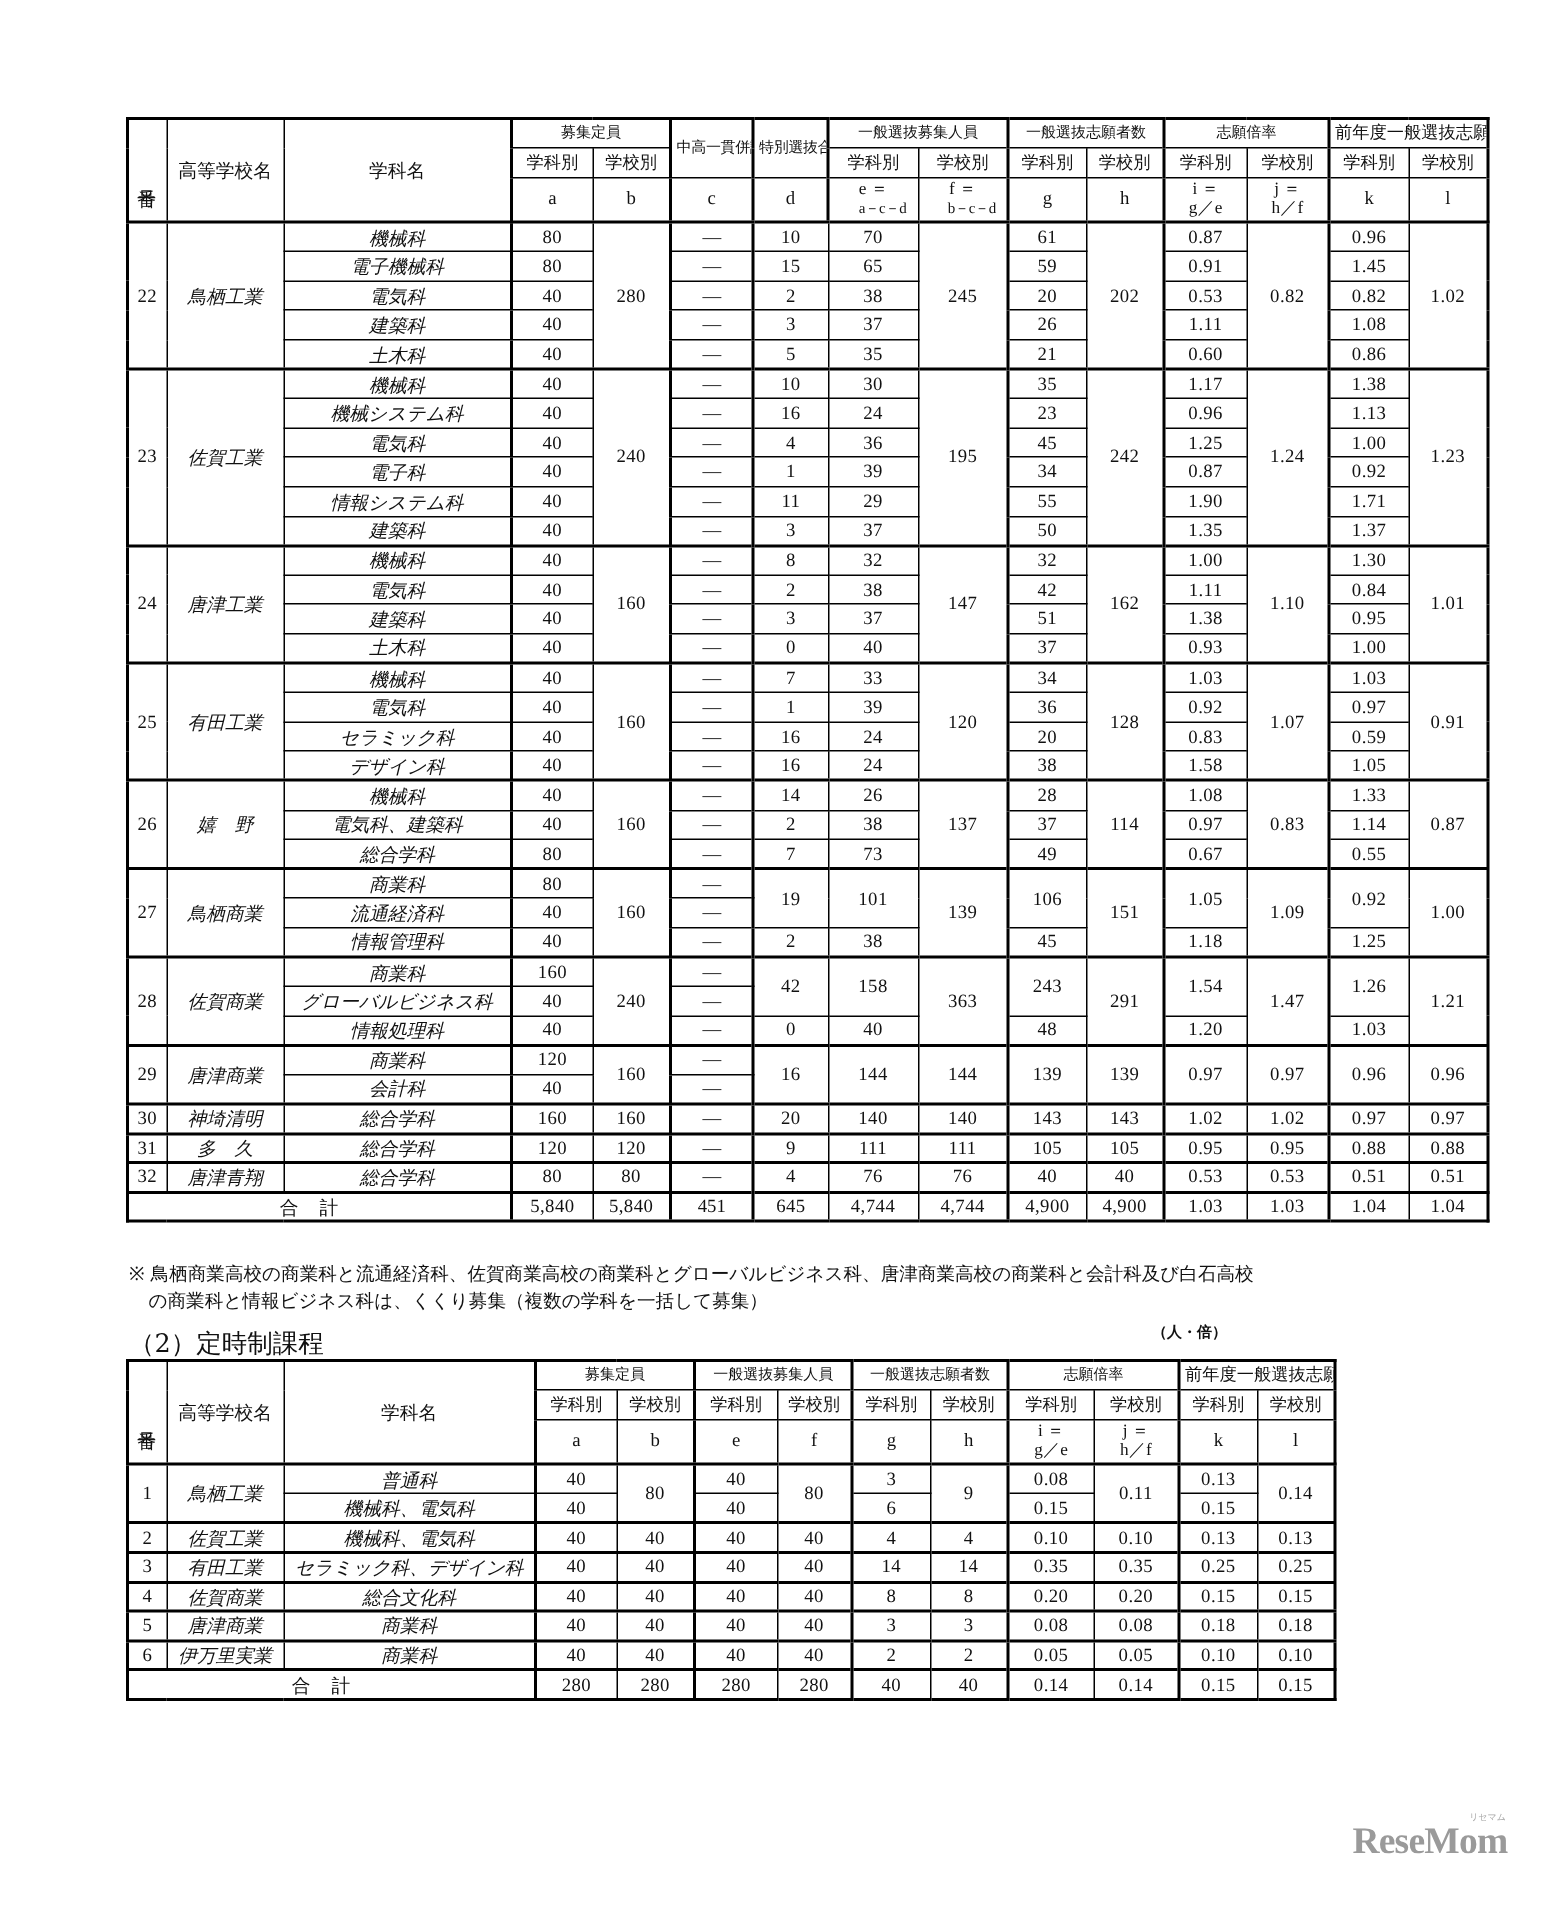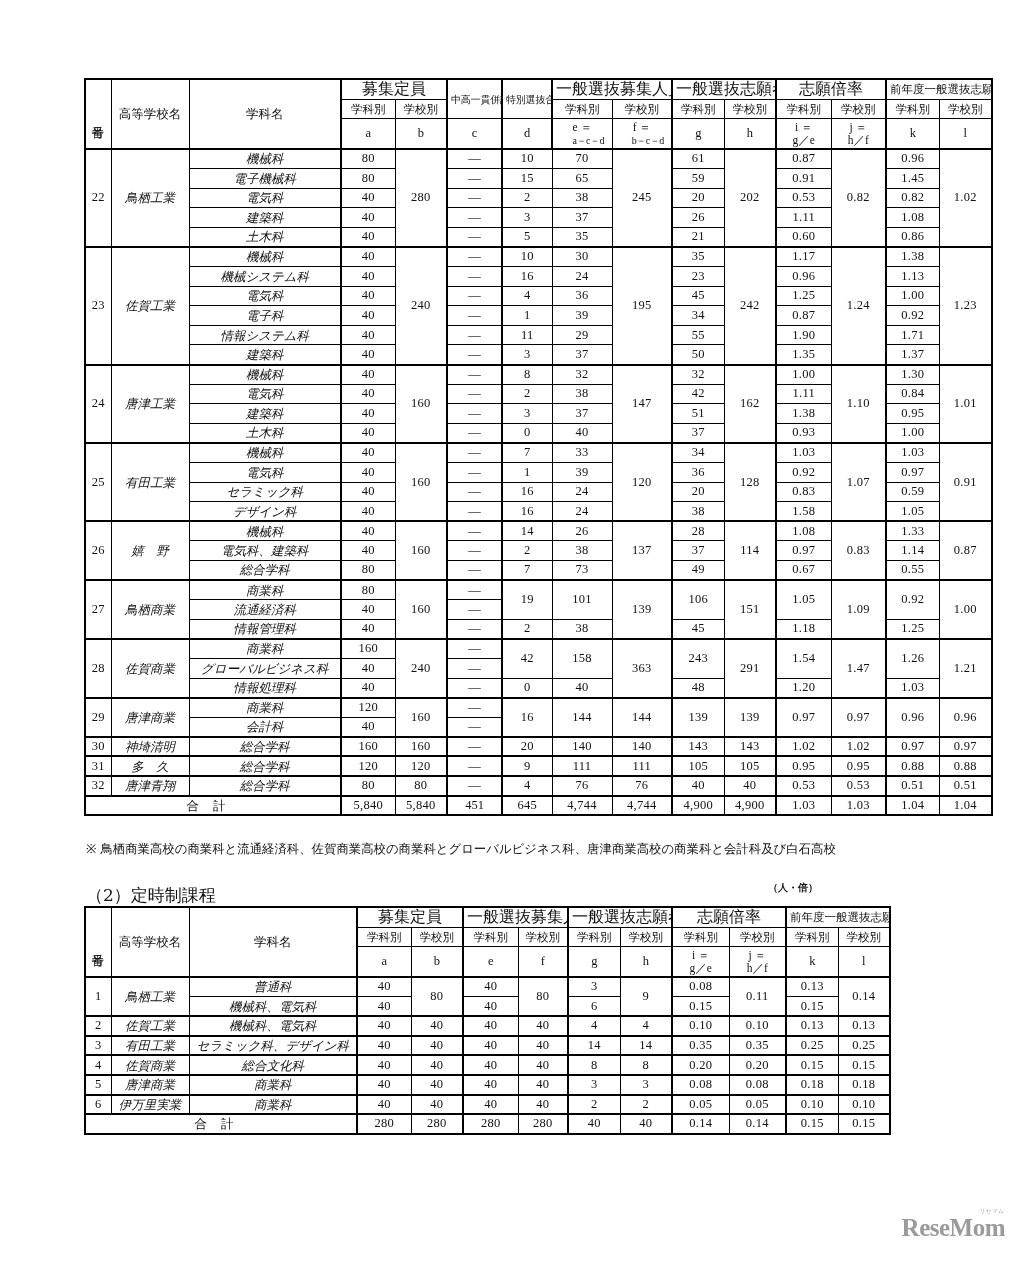--- a/index.html
+++ b/index.html
@@ -36,21 +36,21 @@
   .bl2 { border-left:2px solid #000 !important; }
   .br2 { border-right:2px solid #000 !important; }
   .vert {
     writing-mode:vertical-rl;
     text-orientation:upright;
     letter-spacing:1px;
     white-space:nowrap;
   }
   .lft { text-align:left; padding-left:5px;font-style:italic; }
   .jp { font-family:"DejaVu Serif","Liberation Serif",serif; }
-  .hdr-main { font-size:16px; line-height:1.18; white-space:normal; }
+  .hdr-main { font-size:10px; line-height:1.18; white-space:normal; }
   .hdr-small { font-size:10px; line-height:1.12; white-space:normal; letter-spacing:-0.2px; }
   .hdr-sub { font-size:11.5px; }
   .key { font-size:12.5px; }
   .keyfrac { font-size:11.5px; line-height:1.1; }
   .keyfrac small { font-size:10px; letter-spacing:-0.5px;margin-left:12px; }
   .num { font-variant-numeric:tabular-nums; letter-spacing:0.3px; }
   .dash { letter-spacing:0; }
   .total-lbl { letter-spacing:14px; padding-left:40px; }
 
   
@@ -565,20 +565,21 @@
           <td class="num bl2 bt2 bb2">1.03</td>
           <td class="num  bt2 bb2">1.03</td>
           <td class="num bl2 bt2 bb2">1.04</td>
           <td class="num bt2 bb2 br2">1.04</td>
         </tr>
       </tbody>
   </table>
 
   <div class="note">
     <span class="marker">※</span><span>鳥栖商業高校の商業科と流通経済科、佐賀商業高校の商業科とグローバルビジネス科、唐津商業高校の商業科と会計科及び白石高校</span>
+    <span class="l2">の商業科と情報ビジネス科は、くくり募集（複数の学科を一括して募集）</span>
   </div>
 
   <div class="sec-label" id="sec2-label">（2）定時制課程</div>
   <div class="sec-label" id="unit2-label">（人・倍）</div>
 
   <table class="grid outer" id="tbl2">
     <colgroup>
       <col style="width:26px">
         <col style="width:78px">
         <col style="width:168px">

